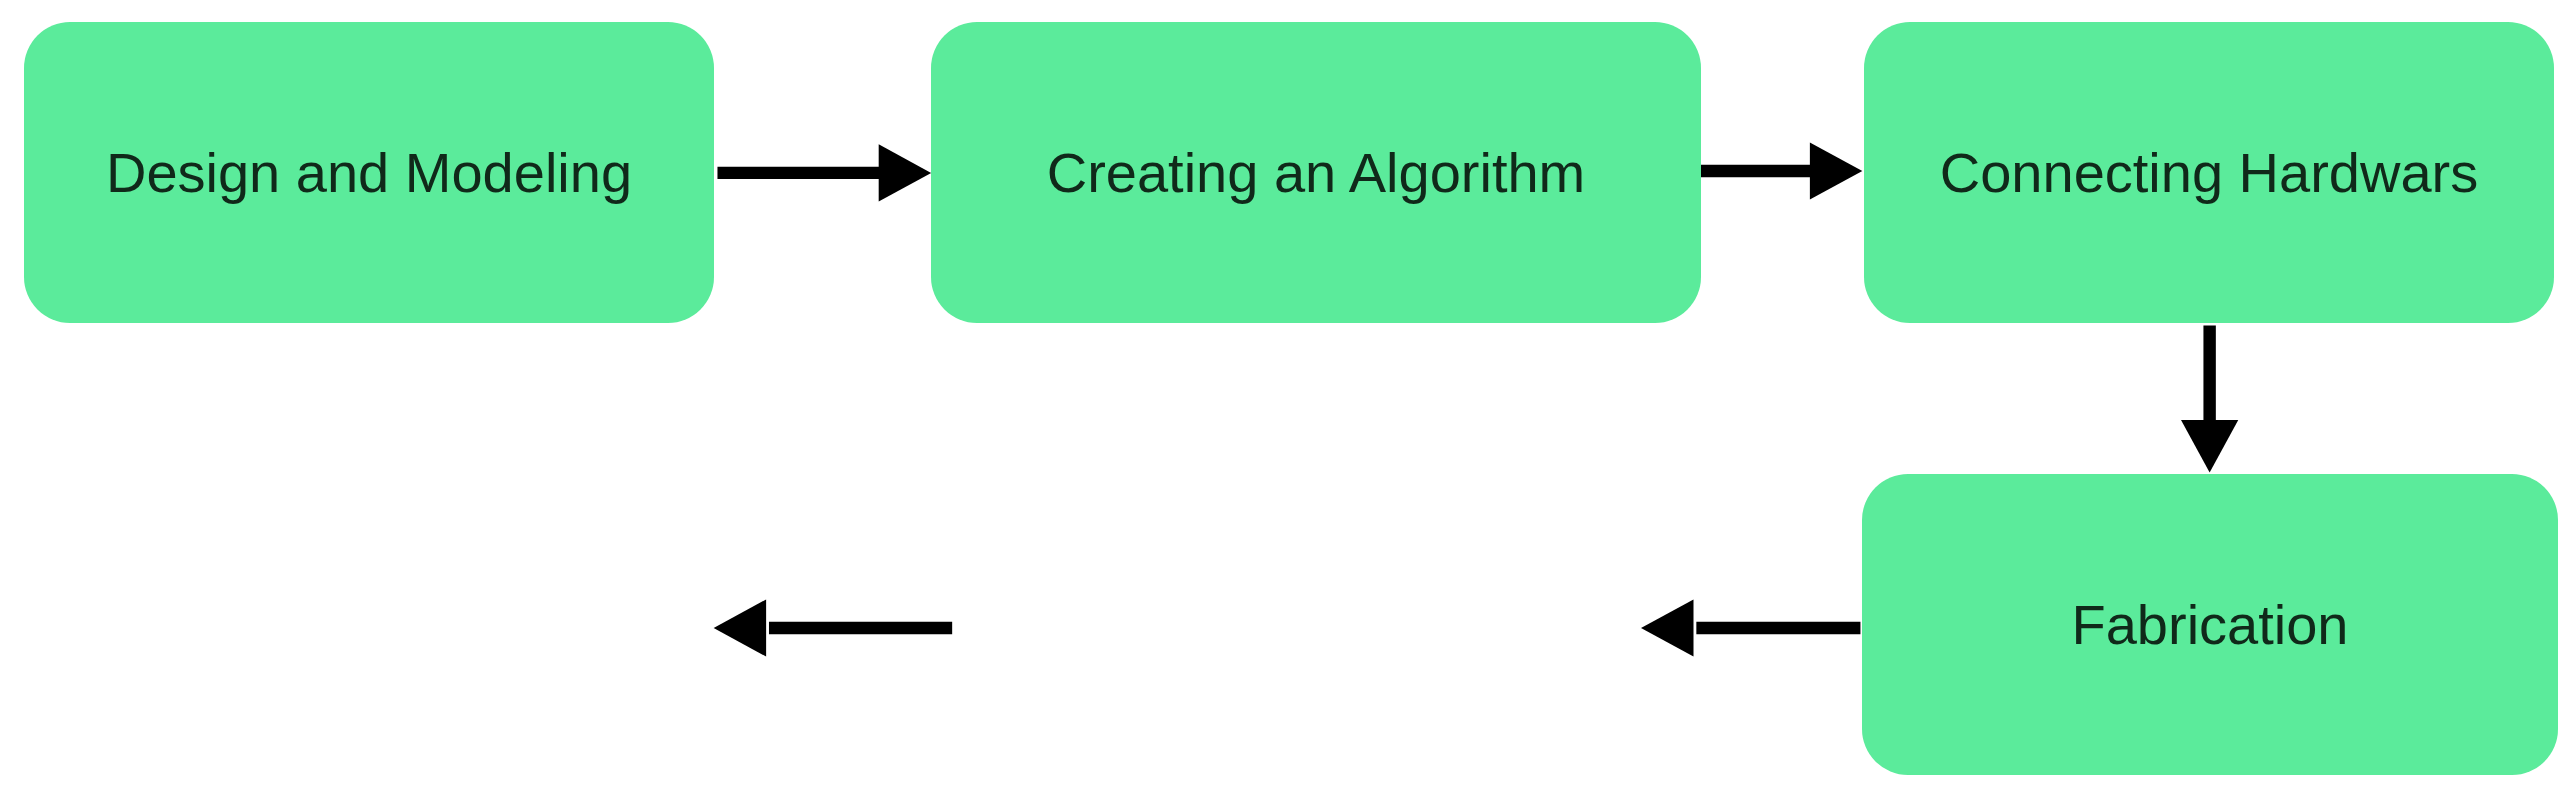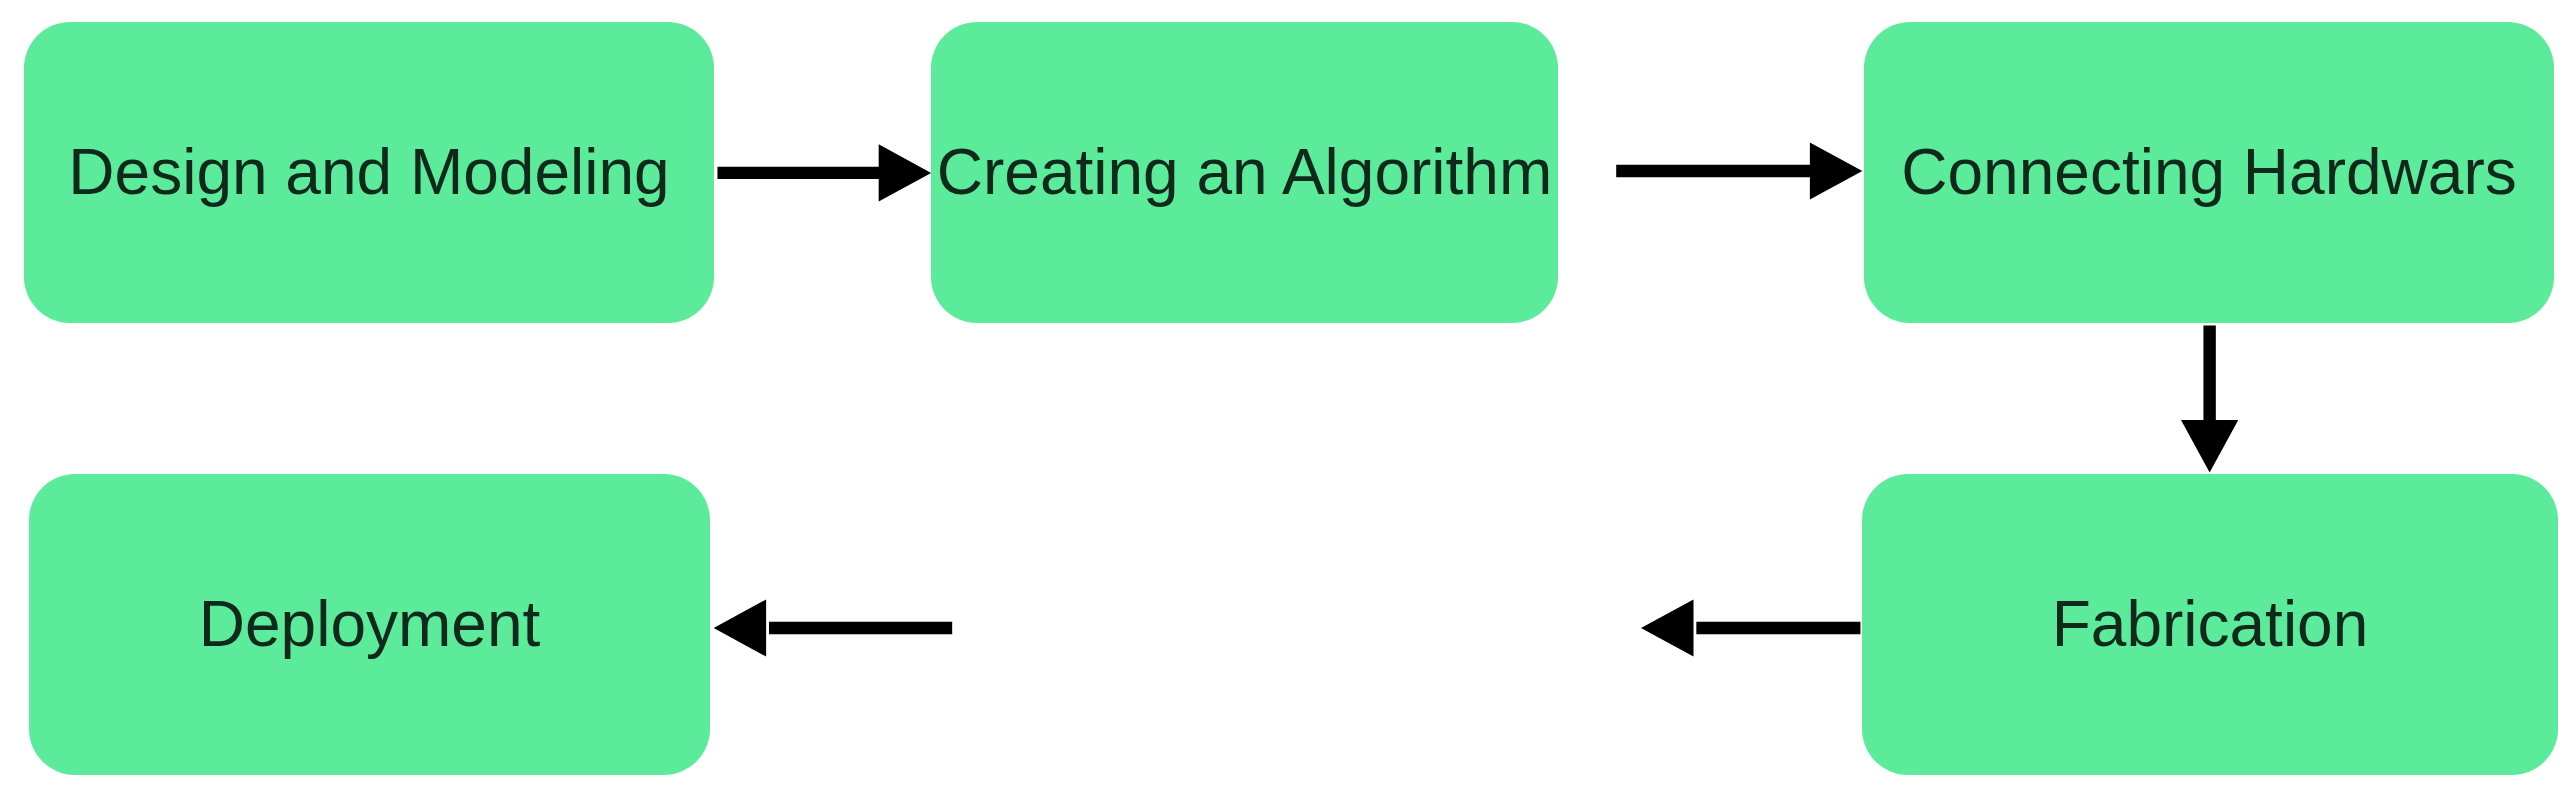--- a/index.html
+++ b/index.html
@@ -25,26 +25,26 @@
   }
   .node {
     position: absolute;
     background: #5beb9b;
     border-radius: 46px;
     display: flex;
     align-items: center;
     justify-content: center;
     text-align: center;
     color: #10291a;
-    font-size: 64px;
+    font-size: 56px;
     line-height: 1.1;
     letter-spacing: 0px;
   }
   .node-design      { left: 24px;   top: 22px;  width: 690px; height: 301px; }
-  .node-algorithm   { left: 931px;  top: 22px;  width: 627px; height: 301px; }
+  .node-algorithm   { left: 931px;  top: 22px;  width: 770px; height: 301px; }
   .node-hardware    { left: 1864px; top: 22px;  width: 690px; height: 301px; }
   .node-fabrication { left: 1862px; top: 474px; width: 696px; height: 301px; }
   .node-testing     { left: 950px;  top: 474px; width: 687px; height: 301px; }
   .node-deployment  { left: 29px;   top: 474px; width: 681px; height: 301px; }
 </style>
 </head>
 <body>
 
 <div class="stage">
 
@@ -86,18 +86,15 @@
 
   <div class="node node-fabrication">
     <span>Fabrication</span>
   </div>
 
   <div class="node node-hardware">
     <span>Connecting Hardwars</span>
   </div>
 
 
-  <div class="node node-deployment">
-    <span>Deployment</span>
-  </div>
 
 </div>
 
 
 </body></html>

